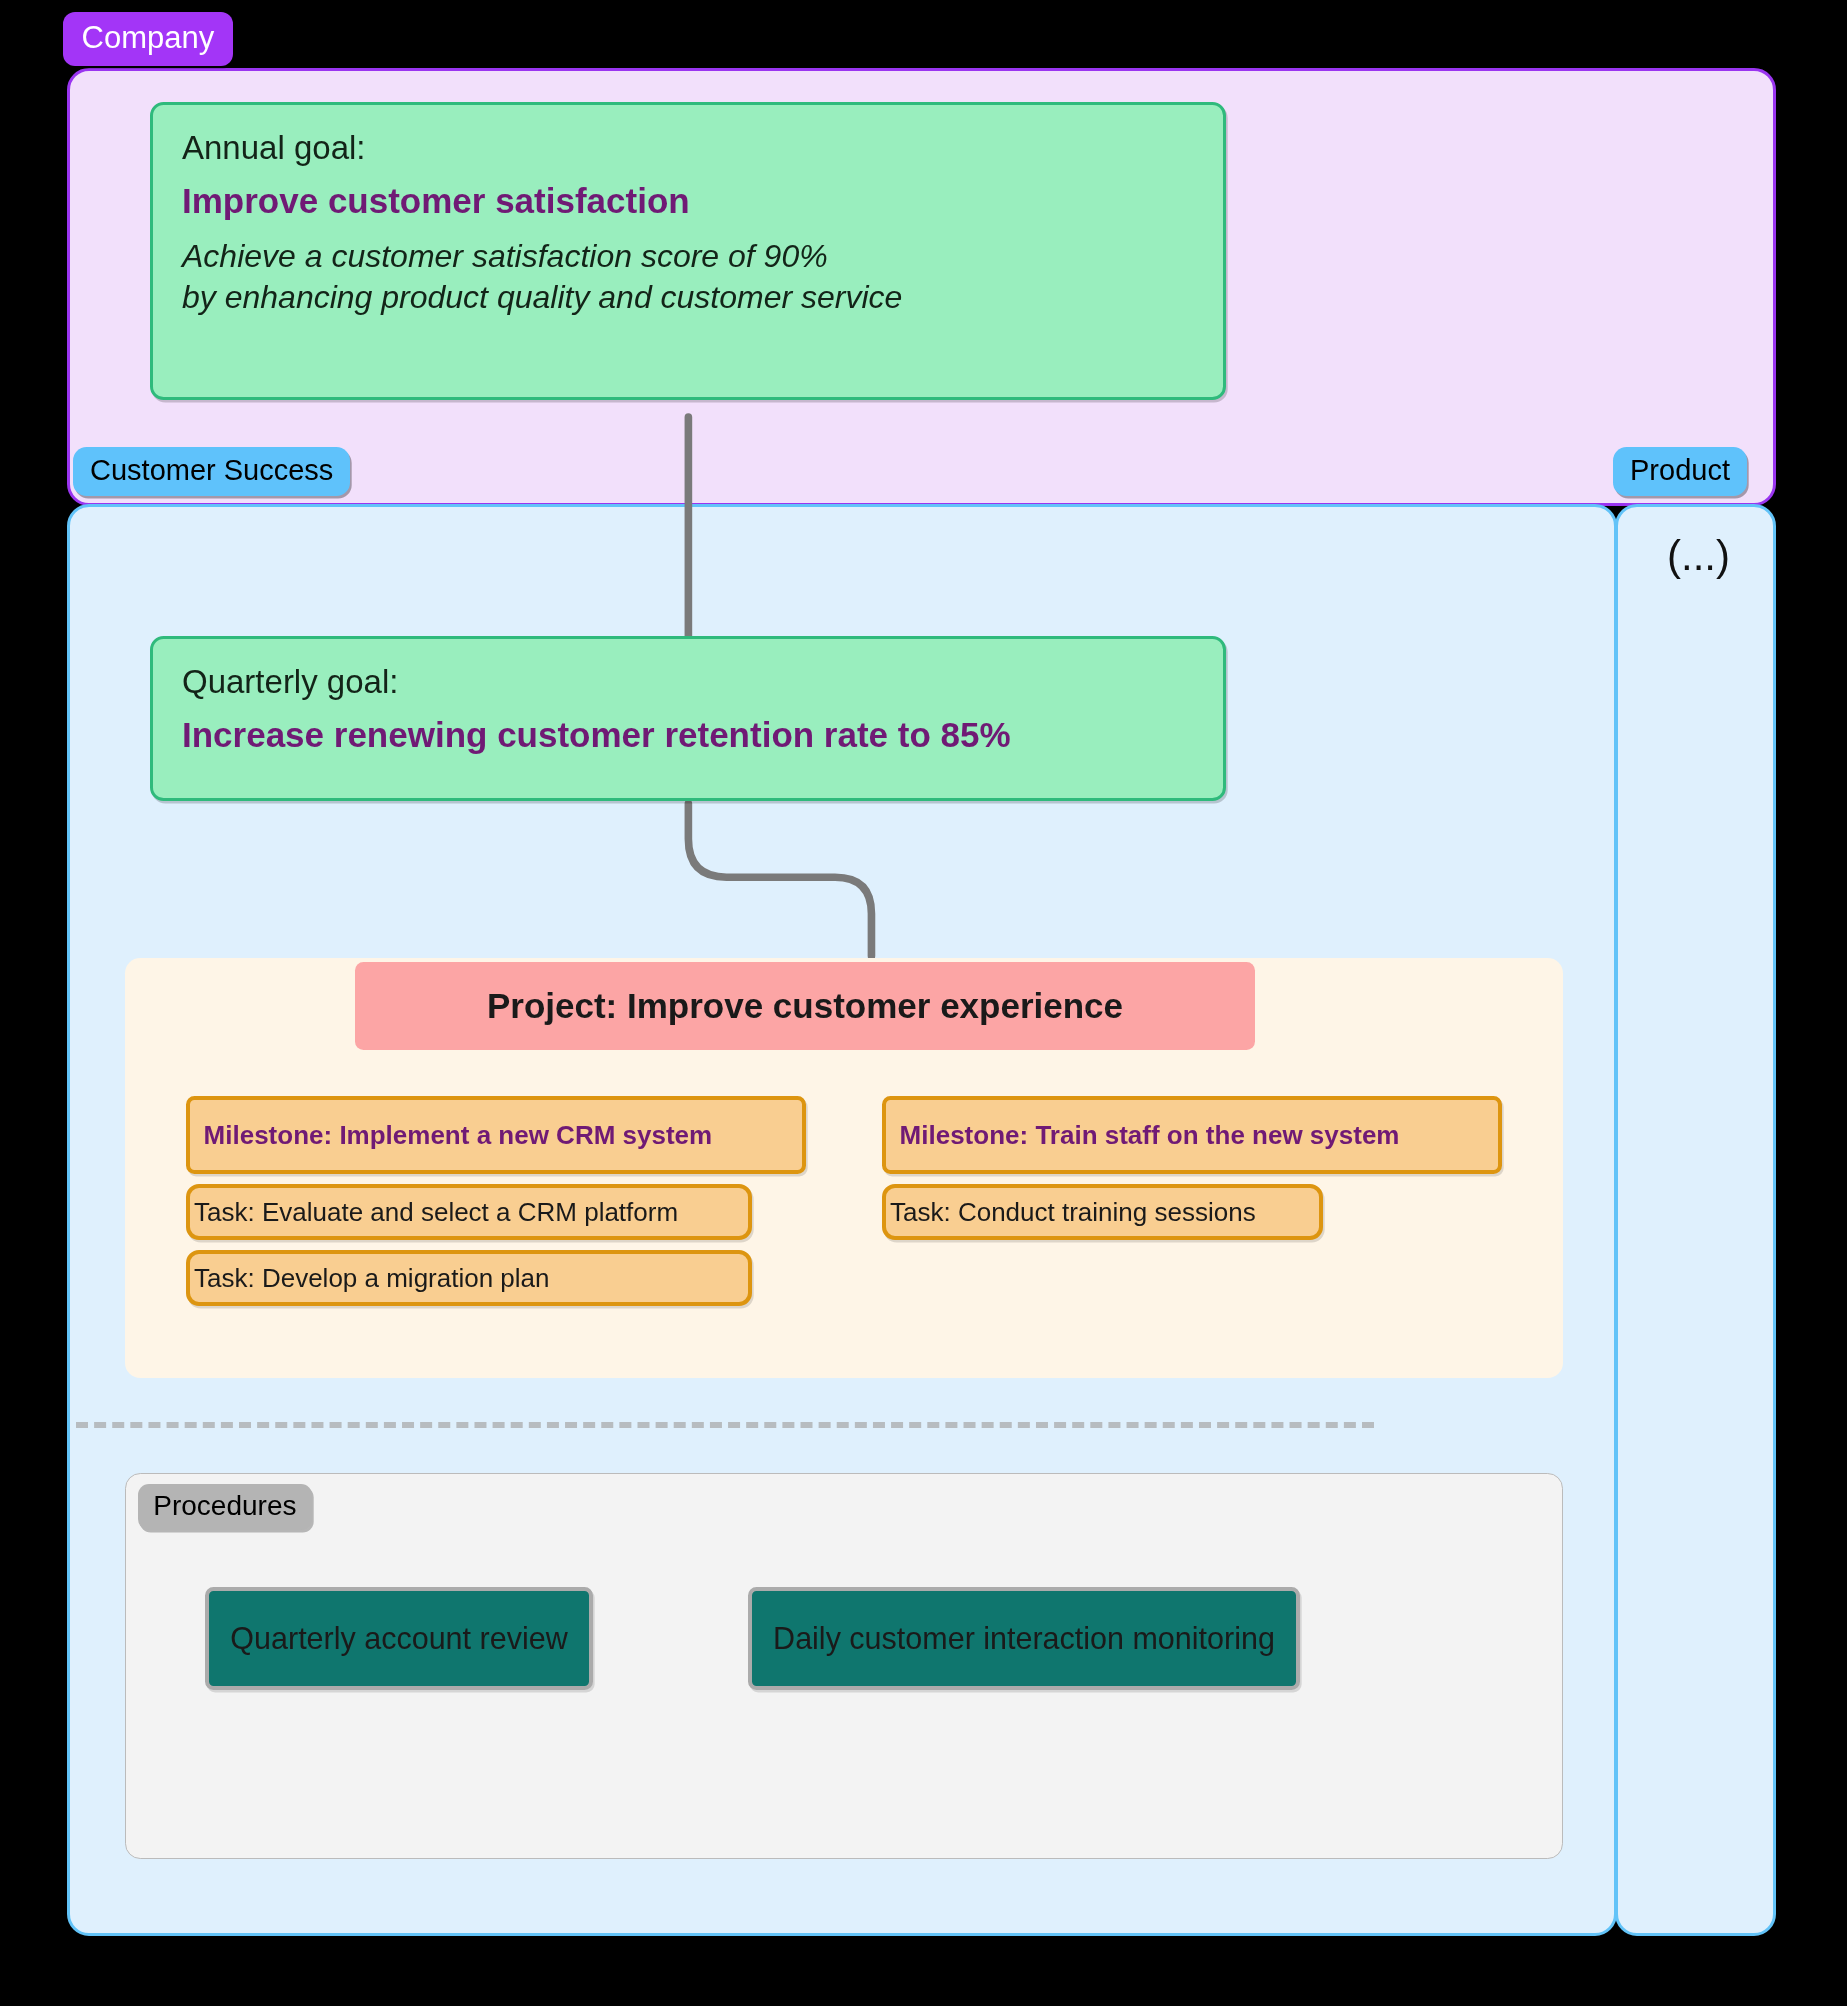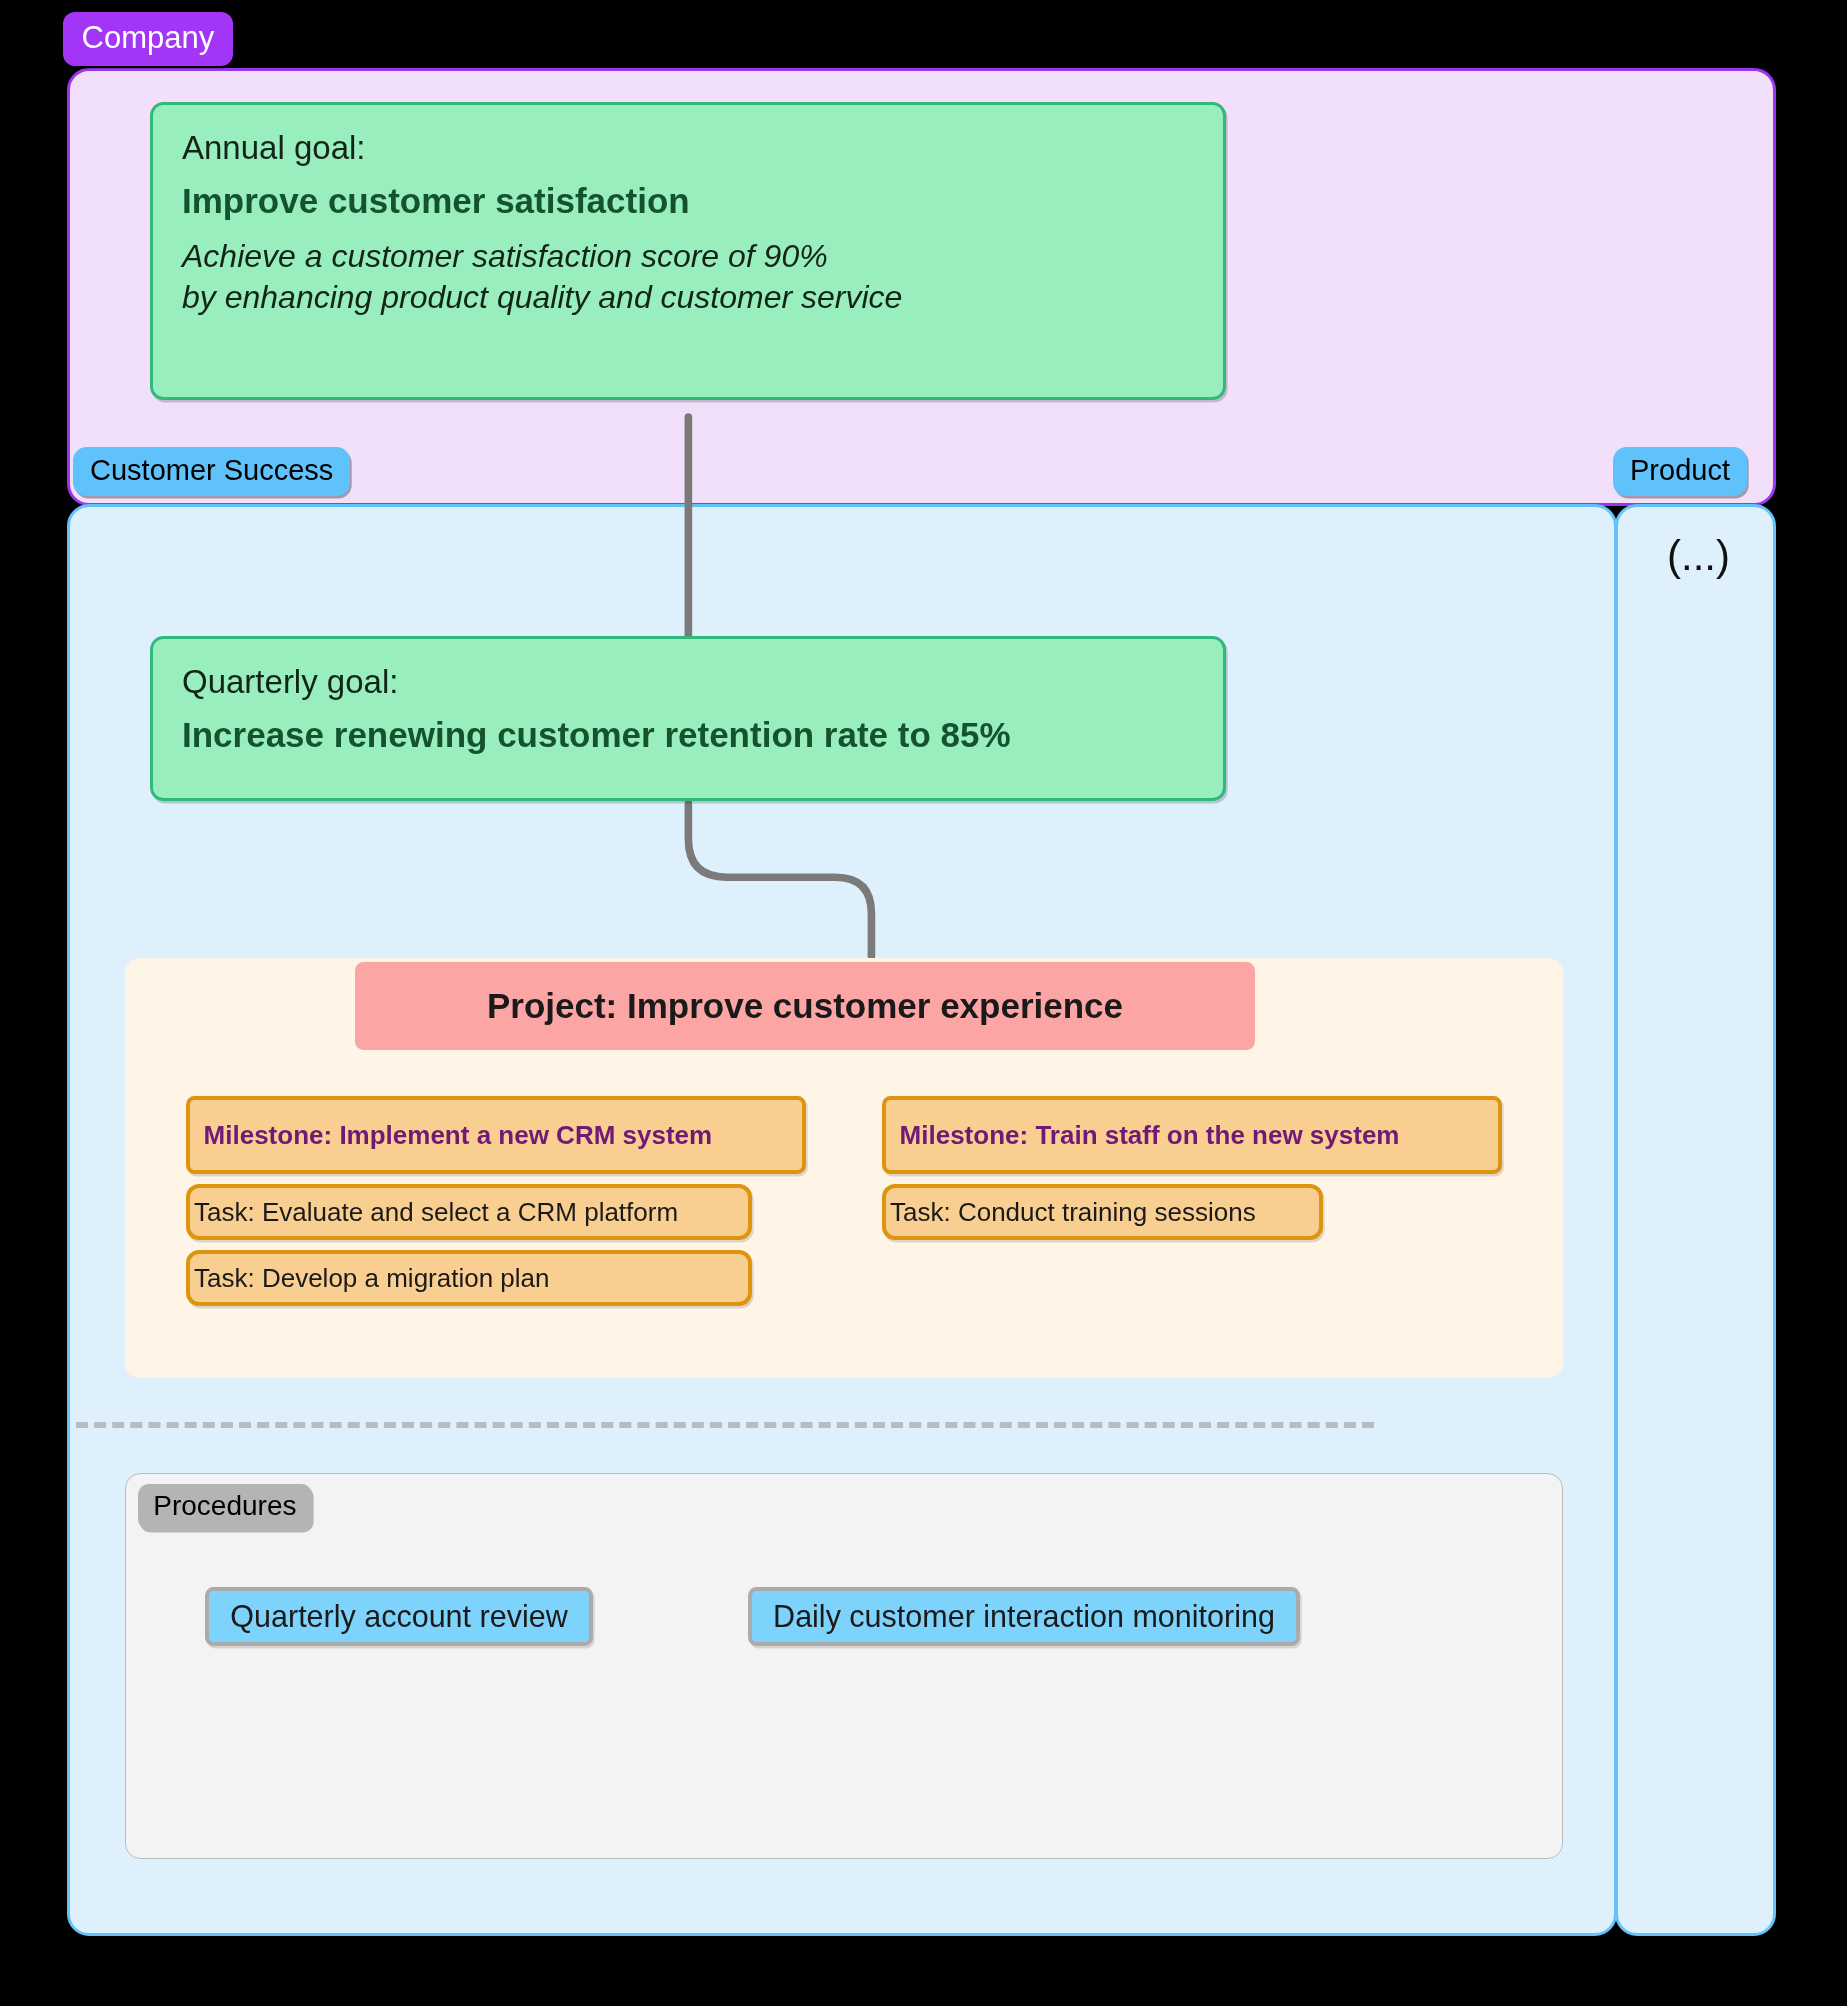--- a/index.html
+++ b/index.html
@@ -103,21 +103,21 @@
 
   .goal-kicker {
     font-size: 33px;
     color: #132418;
     font-weight: 400;
     margin-bottom: 13.6px;
   }
   .goal-title {
     font-size: 35px;
     font-weight: 700;
-    color: #14532d;
+    color: #701a75;
     margin-bottom: 15.3px;
   }
   #quarterly-goal .goal-title { margin-bottom: 4px; }
   .goal-desc {
     font-size: 32px;
     font-style: italic;
     color: #132418;
     line-height: 1.28;
   }
 
@@ -190,29 +190,29 @@
     position: absolute;
     left: 125px; top: 1473px;
     width: 1438px; height: 386px;
     background: #F3F3F3;
     border: 1.7px solid #BBBBBB;
     border-radius: 15.3px;
     z-index: 19;
   }
   .procedure-box {
     position: absolute;
-    background: #7dd3fc;
+    background: #0f766e;
     border: 4.2px solid #ABABAB;
     border-radius: 8.5px;
     display: flex; align-items: center; justify-content: center;
     font-size: 30.5px;
     color: #1a1a1a;
     z-index: 22;
     box-shadow: 1.7px 2.5px 0 rgba(0,0,0,0.12);
-    height: 59px;
+    height: 103px;
     white-space: nowrap;
   }
   #proc-0 { left: 205px;  top: 1587px; width: 388px; }
   #proc-1 { left: 748px;  top: 1587px; width: 552px; }
   #proc-2 { left: 205px;  top: 1723px; width: 388px; }
 
   
   #connectors {
     position: absolute;
     left: 0; top: 0;

